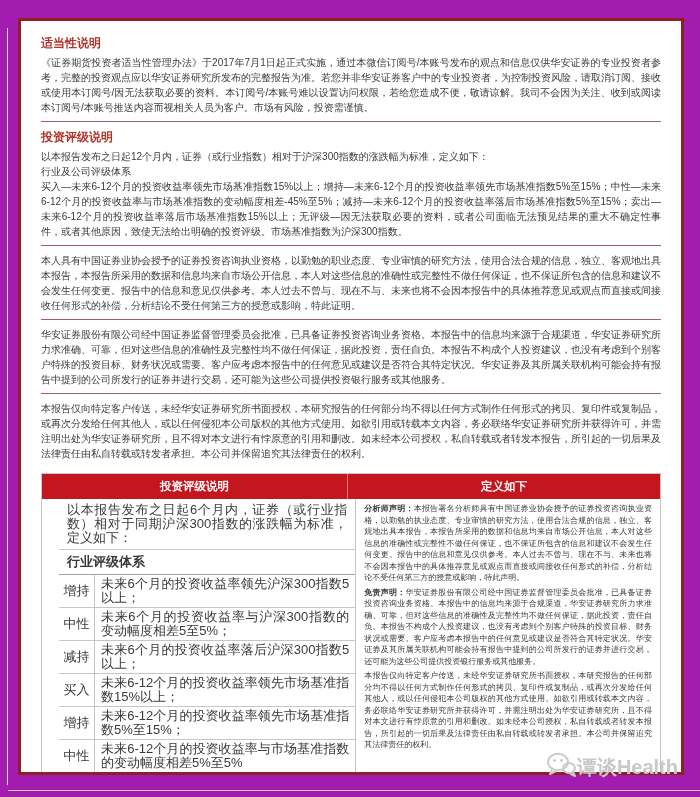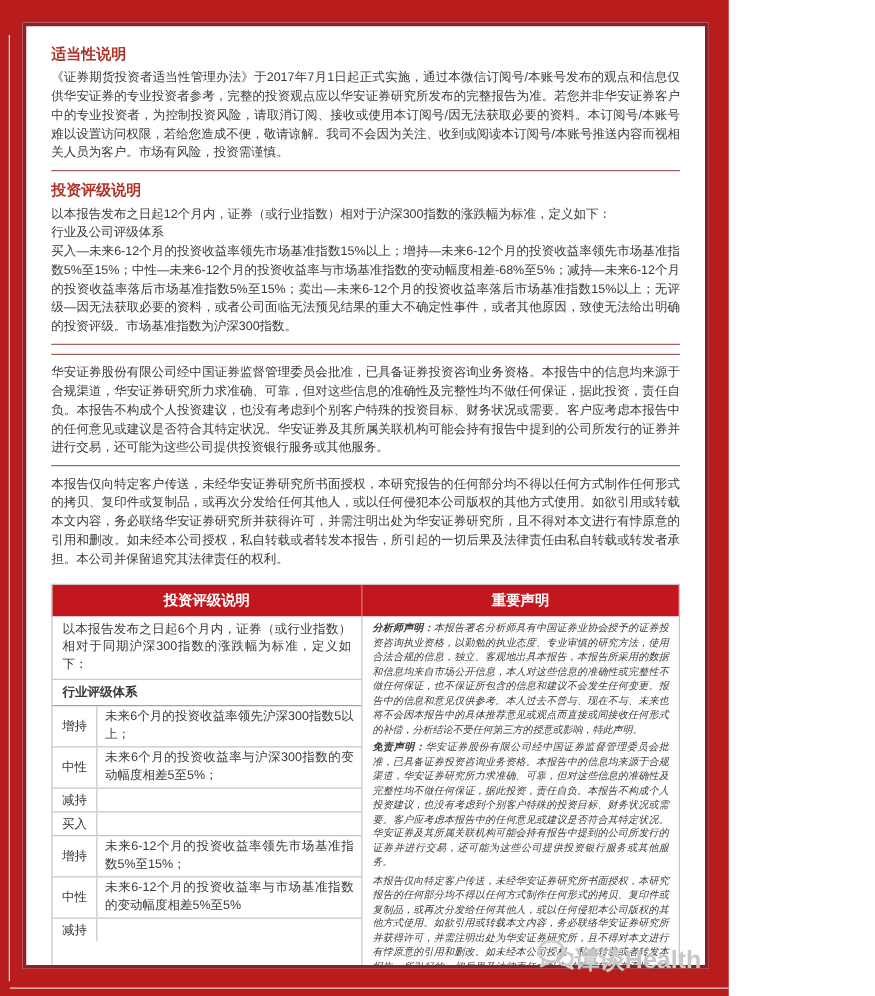--- a/index.html
+++ b/index.html
@@ -1,22 +1,22 @@
 <!DOCTYPE html>
 <html><head>
 <meta charset="utf-8">
 <style>
   * { box-sizing: border-box; margin: 0; padding: 0; }
   html, body { background: #ffffff; }
   body { font-family: "Liberation Sans", "DejaVu Sans", sans-serif; }
   .page {
     position: relative;
-    width: 583px;
+    width: 700px;
     height: 797px;
-    background: #b91c1c;
+    background: #a21caf;
     overflow: hidden;
   }
   .edge-line-left {
     position: absolute;
     left: 7px; top: 28px; bottom: 12px;
     width: 1px;
     background: #e2d9d9;
   }
   .edge-line-bottom {
     position: absolute;
@@ -68,22 +68,23 @@
     font-weight: bold;
     font-size: 11.5px;
     display: flex; align-items: center; justify-content: center;
   }
   .hcell.left  { width: 49.5%; border-right: 1px solid #d9777b; }
   .hcell.right { width: 50.5%; }
   .tbl-body { display: flex; align-items: stretch; }
   .tbl-left {
     width: 49.5%;
     border-right: 1px solid #c6c6c6;
-    font-size: 10px;
-    color: #3a3a3a;
+    font-size: 13px;
+    color: #3a3a3a;
+    margin-left: 17px;
   }
   .tbl-left .intro {
     padding: 4px 8px;
     line-height: 14px;
     border-bottom: 1px solid #c6c6c6;
     text-align: justify;
   }
   .grp-title {
     padding: 3px 8px;
     font-weight: bold;
@@ -107,21 +108,21 @@
     text-align: justify;
   }
   .tbl-right {
     width: 50.5%;
     padding: 4px 8px 4px 8px;
     font-size: 8px;
     line-height: 11.5px;
     color: #3a3a3a;
     text-align: justify;
   }
-  .tbl-right p { margin: 0 0 3px 0; font-style: italic; }
+  .tbl-right p { margin: 0 0 3px 0; }
   .tbl-right .lead { font-weight: bold; }
   
   .watermark {
     position: absolute;
     right: 22px; bottom: 14px;
     display: flex; align-items: center; gap: 1px;
     color: #c8c8c8;
     font-size: 20px;
     font-weight: bold;
     pointer-events: none;
@@ -139,60 +140,63 @@
     <div>
       <div class="sec-title">适当性说明</div>
       <div class="sec-body">《证券期货投资者适当性管理办法》于2017年7月1日起正式实施，通过本微信订阅号/本账号发布的观点和信息仅供华安证券的专业投资者参考，完整的投资观点应以华安证券研究所发布的完整报告为准。若您并非华安证券客户中的专业投资者，为控制投资风险，请取消订阅、接收或使用本订阅号/因无法获取必要的资料。本订阅号/本账号难以设置访问权限，若给您造成不便，敬请谅解。我司不会因为关注、收到或阅读本订阅号/本账号推送内容而视相关人员为客户。市场有风险，投资需谨慎。</div>
     </div>
     <hr class="divider">
 
     <div>
       <div class="sec-title">投资评级说明</div>
       <div class="sec-body">以本报告发布之日起12个月内，证券（或行业指数）相对于沪深300指数的涨跌幅为标准，定义如下：
 行业及公司评级体系
-买入—未来6-12个月的投资收益率领先市场基准指数15%以上；增持—未来6-12个月的投资收益率领先市场基准指数5%至15%；中性—未来6-12个月的投资收益率与市场基准指数的变动幅度相差-68%至5%；减持—未来6-12个月的投资收益率落后市场基准指数5%至15%；卖出—未来6-12个月的投资收益率落后市场基准指数15%以上；无评级—因无法获取必要的资料，或者公司面临无法预见结果的重大不确定性事件，或者其他原因，致使无法给出明确的投资评级。市场基准指数为沪深300指数。</div>
-    </div>
-    <hr class="divider">
-
-    <div>
+买入—未来6-12个月的投资收益率领先市场基准指数15%以上；增持—未来6-12个月的投资收益率领先市场基准指数5%至15%；中性—未来6-12个月的投资收益率与市场基准指数的变动幅度相差-45%至5%；减持—未来6-12个月的投资收益率落后市场基准指数5%至15%；卖出—未来6-12个月的投资收益率落后市场基准指数15%以上；无评级—因无法获取必要的资料，或者公司面临无法预见结果的重大不确定性事件，或者其他原因，致使无法给出明确的投资评级。市场基准指数为沪深300指数。</div>
+    </div>
+    <hr class="divider">
+
+    <div>
+      <div class="sec-body">本人具有中国证券业协会授予的证券投资咨询执业资格，以勤勉的职业态度、专业审慎的研究方法，使用合法合规的信息，独立、客观地出具本报告，本报告所采用的数据和信息均来自市场公开信息，本人对这些信息的准确性或完整性不做任何保证，也不保证所包含的信息和建议不会发生任何变更。报告中的信息和意见仅供参考。本人过去不曾与、现在不与、未来也将不会因本报告中的具体推荐意见或观点而直接或间接收任何形式的补偿，分析结论不受任何第三方的授意或影响，特此证明。</div>
     </div>
     <hr class="divider">
 
     <div>
       <div class="sec-body">华安证券股份有限公司经中国证券监督管理委员会批准，已具备证券投资咨询业务资格。本报告中的信息均来源于合规渠道，华安证券研究所力求准确、可靠，但对这些信息的准确性及完整性均不做任何保证，据此投资，责任自负。本报告不构成个人投资建议，也没有考虑到个别客户特殊的投资目标、财务状况或需要。客户应考虑本报告中的任何意见或建议是否符合其特定状况。华安证券及其所属关联机构可能会持有报告中提到的公司所发行的证券并进行交易，还可能为这些公司提供投资银行服务或其他服务。</div>
     </div>
     <hr class="divider">
 
     <div class="notice-para">本报告仅向特定客户传送，未经华安证券研究所书面授权，本研究报告的任何部分均不得以任何方式制作任何形式的拷贝、复印件或复制品，或再次分发给任何其他人，或以任何侵犯本公司版权的其他方式使用。如欲引用或转载本文内容，务必联络华安证券研究所并获得许可，并需注明出处为华安证券研究所，且不得对本文进行有悖原意的引用和删改。如未经本公司授权，私自转载或者转发本报告，所引起的一切后果及法律责任由私自转载或转发者承担。本公司并保留追究其法律责任的权利。</div>
 
     <div class="rating-table">
       <div class="tbl-header">
         <div class="hcell left">投资评级说明</div>
-        <div class="hcell right">重要声明</div>
+        <div class="hcell right">定义如下</div>
       </div>
       <div class="tbl-body">
 
         <div class="tbl-left">
           <div class="intro">以本报告发布之日起6个月内，证券（或行业指数）相对于同期沪深300指数的涨跌幅为标准，定义如下：</div>
 
           <div class="grp-title">行业评级体系</div>
           <div class="r-row">
             <div class="r-label">增持</div>
             <div class="r-desc">未来6个月的投资收益率领先沪深300指数5以上；</div>
           </div>
           <div class="r-row">
             <div class="r-label">中性</div>
             <div class="r-desc">未来6个月的投资收益率与沪深300指数的变动幅度相差5至5%；</div>
           </div>
           <div class="r-row">
             <div class="r-label">减持</div>
+            <div class="r-desc">未来6个月的投资收益率落后沪深300指数5以上；</div>
           </div>
 
           <div class="r-row">
             <div class="r-label">买入</div>
+            <div class="r-desc">未来6-12个月的投资收益率领先市场基准指数15%以上；</div>
           </div>
           <div class="r-row">
             <div class="r-label">增持</div>
             <div class="r-desc">未来6-12个月的投资收益率领先市场基准指数5%至15%；</div>
           </div>
           <div class="r-row">
             <div class="r-label">中性</div>
             <div class="r-desc">未来6-12个月的投资收益率与市场基准指数的变动幅度相差5%至5%</div>
           </div>
           <div class="r-row">

